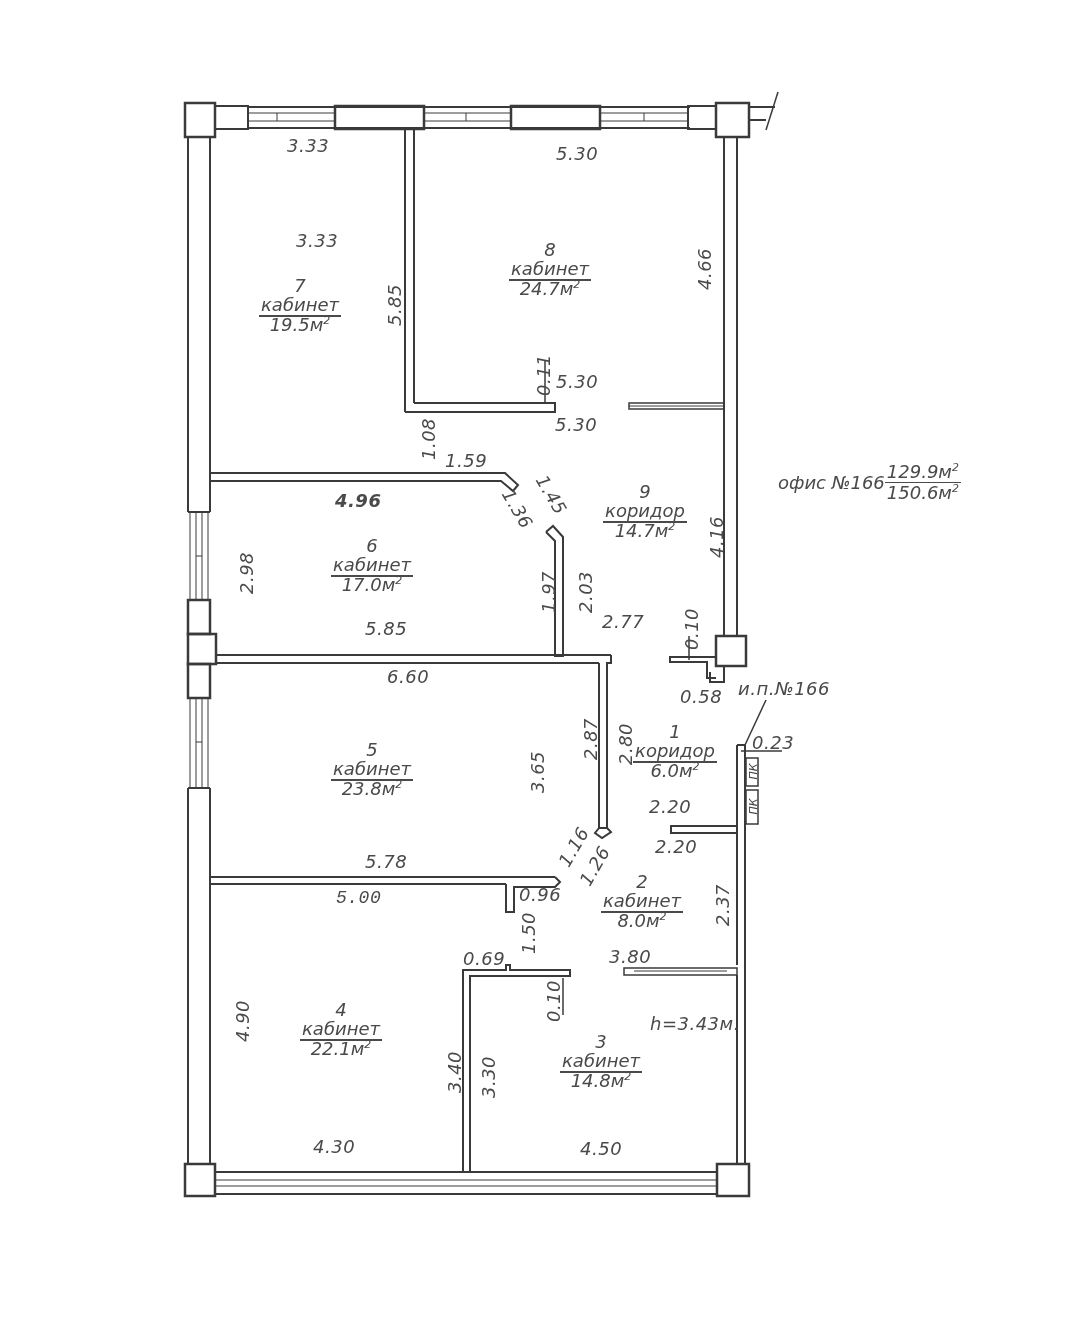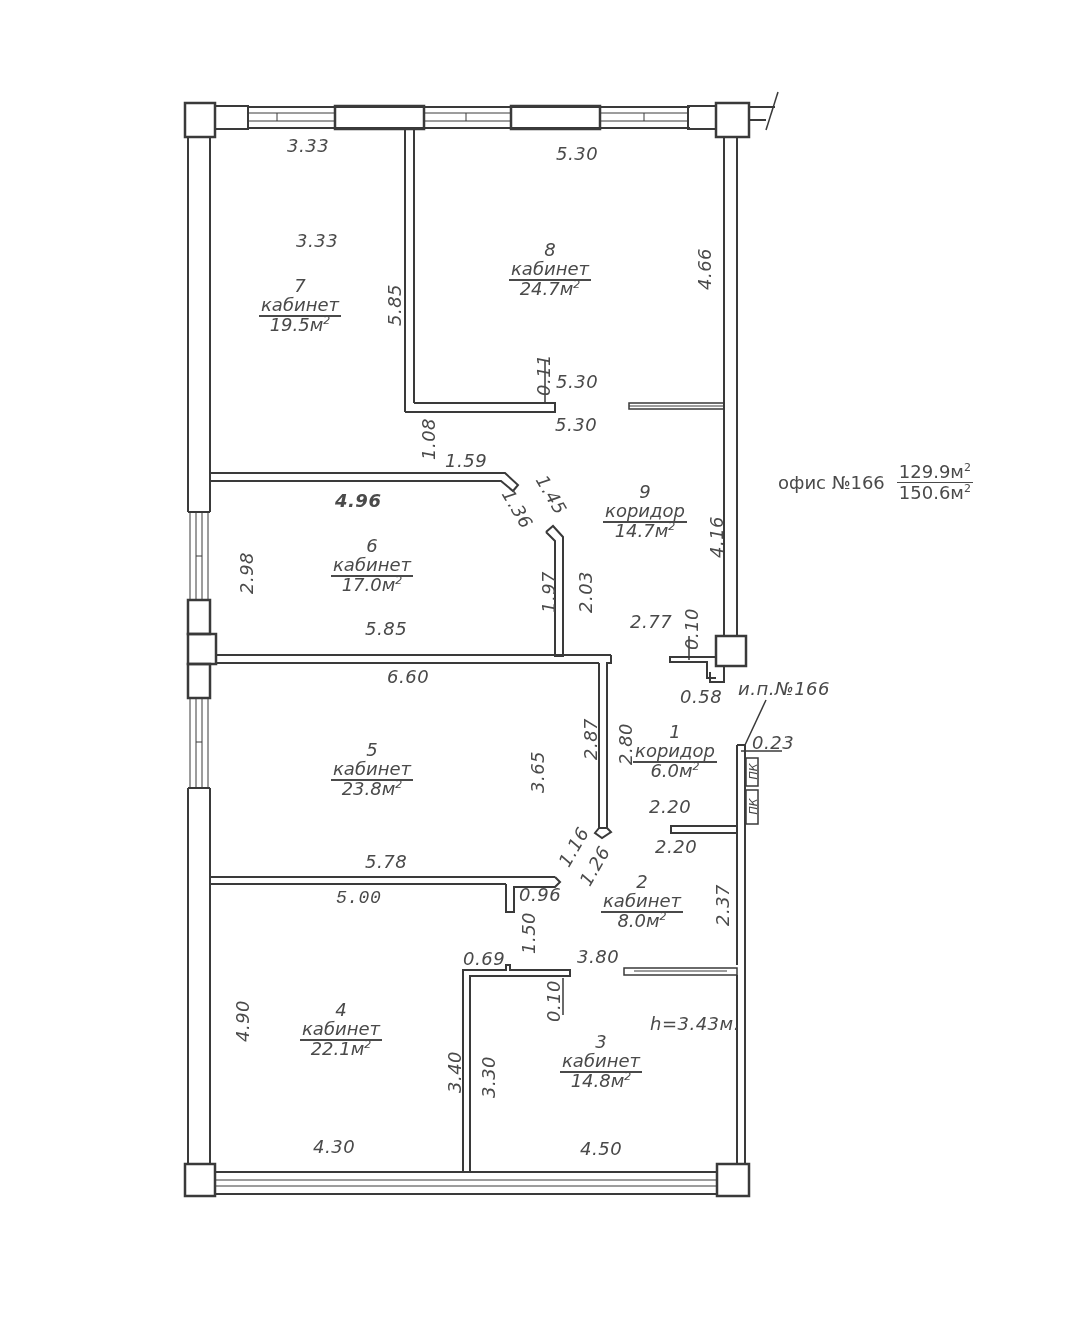--- a/index.html
+++ b/index.html
@@ -3,21 +3,21 @@
 <meta charset="utf-8">
 <style>
   html, body { margin: 0; padding: 0; background: #ffffff; }
   body { width: 1068px; height: 1327px; position: relative; overflow: hidden; font-family: "DejaVu Sans", sans-serif; }
   #plan { position: absolute; left: 0; top: 0; }
   .lbl { position: absolute; color: #4a4a4a; font-style: italic; font-size: 18px; white-space: nowrap; transform-origin: center center; line-height: 1; letter-spacing: 0.5px; }
   .vert { transform: rotate(-90deg); }
   .room { position: absolute; text-align: center; color: #4a4a4a; font-style: italic; font-size: 18px; line-height: 1.08; }
   .room .name { border-bottom: 2px solid #4a4a4a; padding: 0 2px; }
   .room sup { font-size: 11px; vertical-align: 7px; }
-  .office { position: absolute; color: #4a4a4a; font-size: 18px; display: flex; align-items: center; gap: 12px; }
+  .office { position: absolute; color: #4a4a4a; font-style: italic; font-size: 18px; display: flex; align-items: center; }
   .frac { display: inline-flex; flex-direction: column; align-items: center; line-height: 1.1; }
   .frac .top { border-bottom: 1.5px solid #4a4a4a; padding: 0 2px; }
   .frac sup { font-size: 11px; vertical-align: 7px; }
   .pk { position: absolute; font-size: 11px; color: #444; transform: rotate(-90deg); font-style: italic; }
 </style>
 </head>
 <body>
 
 <svg id="plan" width="1068" height="1327" viewBox="0 0 1068 1327" xmlns="http://www.w3.org/2000/svg">
   <g fill="none" stroke="#3a3a3a" stroke-width="2">
@@ -186,31 +186,31 @@
 <div class="pk" style="left:745px;top:800px;">ПК</div>
 
 <div class="lbl" style="left:287px;top:137px;">3.33</div>
 <div class="lbl" style="left:556px;top:145px;">5.30</div>
 <div class="lbl" style="left:296px;top:232px;">3.33</div>
 <div class="lbl" style="left:556px;top:373px;">5.30</div>
 <div class="lbl" style="left:555px;top:416px;">5.30</div>
 <div class="lbl" style="left:445px;top:452px;">1.59</div>
 <div class="lbl" style="left:335px;top:492px;font-weight:bold;">4.96</div>
 <div class="lbl" style="left:365px;top:620px;">5.85</div>
-<div class="lbl" style="left:630px;top:613px;font-style:italic;">2.77</div>
+<div class="lbl" style="left:602px;top:613px;font-style:italic;">2.77</div>
 <div class="lbl" style="left:680px;top:688px;">0.58</div>
 <div class="lbl" style="left:752px;top:734px;">0.23</div>
 <div class="lbl" style="left:387px;top:668px;">6.60</div>
 <div class="lbl" style="left:649px;top:798px;">2.20</div>
 <div class="lbl" style="left:655px;top:838px;">2.20</div>
 <div class="lbl" style="left:365px;top:853px;">5.78</div>
 <div class="lbl" style="left:336px;top:889px;font-family:Liberation Mono, monospace;">5.00</div>
 <div class="lbl" style="left:519px;top:886px;">0.96</div>
 <div class="lbl" style="left:463px;top:950px;">0.69</div>
-<div class="lbl" style="left:577px;top:948px;">3.80</div>
+<div class="lbl" style="left:609px;top:948px;">3.80</div>
 <div class="lbl" style="left:313px;top:1138px;">4.30</div>
 <div class="lbl" style="left:580px;top:1140px;">4.50</div>
 
 <div class="lbl vert" style="left:374px;top:296px;">5.85</div>
 <div class="lbl vert" style="left:684px;top:260px;">4.66</div>
 <div class="lbl vert" style="left:523px;top:366px;">0.11</div>
 <div class="lbl vert" style="left:408px;top:430px;">1.08</div>
 <div class="lbl vert" style="left:696px;top:528px;">4.16</div>
 <div class="lbl vert" style="left:226px;top:564px;">2.98</div>
 <div class="lbl vert" style="left:528px;top:583px;">1.97</div>

